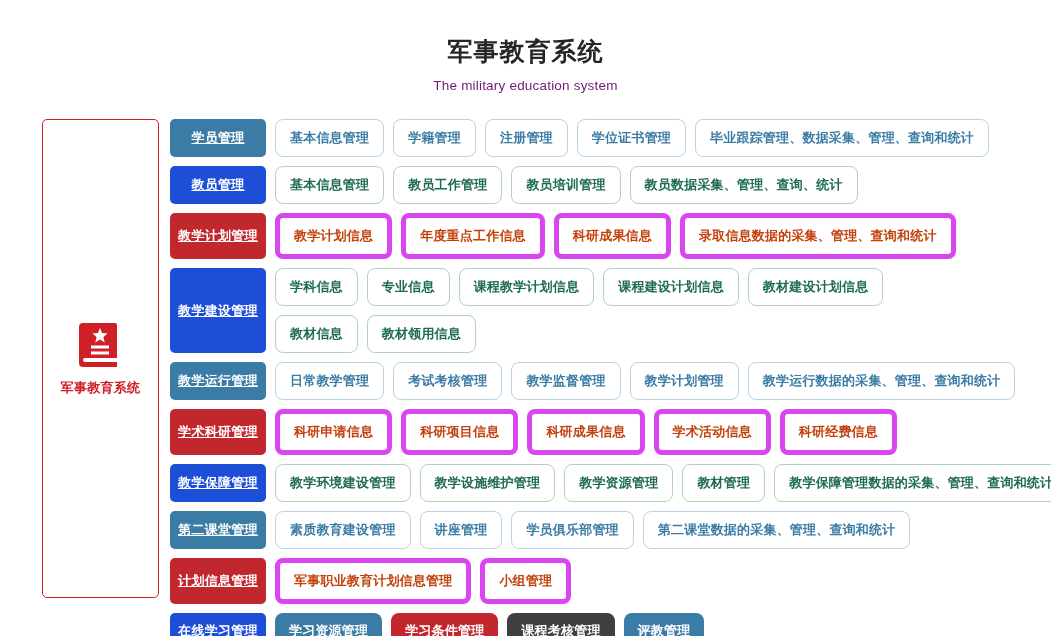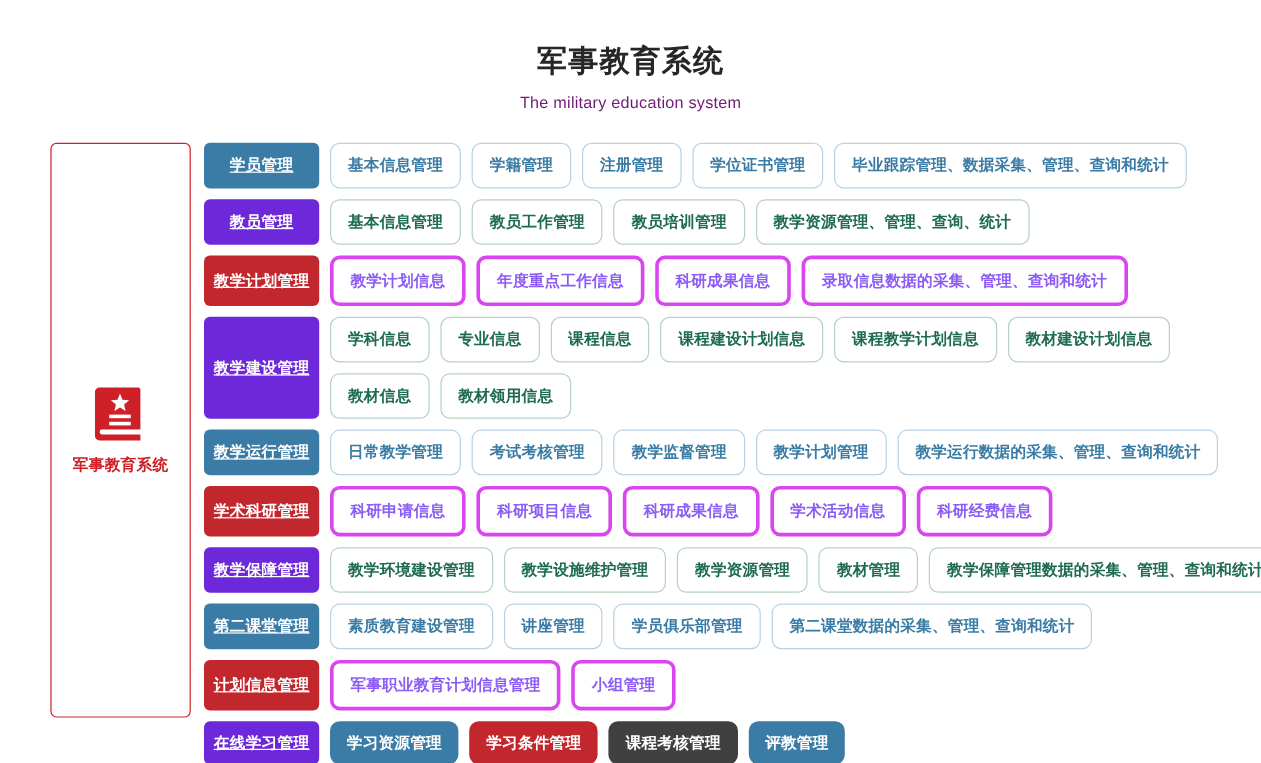--- a/index.html
+++ b/index.html
@@ -97,21 +97,21 @@
     display: flex;
     align-items: center;
     justify-content: center;
     text-align: center;
     padding: 0 4px;
     white-space: nowrap;
     min-height: 34px;
     text-decoration: underline;
   }
   .row-label.blue  { background: #3a7ca5; }
-  .row-label.green { background: #6d28d9; }
+  .row-label.green { background: #1d4ed8; }
   .row-label.red   { background: #c1272d; }
 
   .row-items {
     flex: 1 1 auto;
     display: flex;
     flex-direction: column;
     gap: 9px;
   }
   .item-line {
     display: flex;
@@ -129,21 +129,21 @@
     display: flex;
     align-items: center;
     justify-content: center;
     text-align: center;
     padding: 9px 14px;
     white-space: nowrap;
     min-height: 34px;
   }
   .chip.blue  { border: 1px solid #b7d3e5; color: #3a7ca5; }
   .chip.green { border: 1px solid #b3d2c5; color: #1d6b50; }
-  .chip.red   { border: 3px solid #d946ef; color: #8b5cf6; }
+  .chip.red   { border: 5px solid #d946ef; color: #c2410c; }
 
   .chip.solid { border: none; color: #ffffff; }
   .chip.solid.blue  { background: #3a7ca5; }
   .chip.solid.green { background: #404040; }
   .chip.solid.red   { background: #c1272d; }
 </style>
 </head>
 <body>
 
 <div id="page">
@@ -180,44 +180,43 @@
             </div>
           </div>
         </div>
         <div class="row">
           <div class="row-label green">教员管理</div>
           <div class="row-items">
             <div class="item-line">
               <div class="chip green">基本信息管理</div>
               <div class="chip green">教员工作管理</div>
               <div class="chip green">教员培训管理</div>
-              <div class="chip green">教学资源管理、管理、查询、统计</div>
+              <div class="chip green">教员数据采集、管理、查询、统计</div>
             </div>
           </div>
         </div>
         <div class="row">
           <div class="row-label red">教学计划管理</div>
           <div class="row-items">
             <div class="item-line">
               <div class="chip red">教学计划信息</div>
               <div class="chip red">年度重点工作信息</div>
               <div class="chip red">科研成果信息</div>
               <div class="chip red">录取信息数据的采集、管理、查询和统计</div>
             </div>
           </div>
         </div>
         <div class="row">
           <div class="row-label green">教学建设管理</div>
           <div class="row-items">
             <div class="item-line">
               <div class="chip green">学科信息</div>
               <div class="chip green">专业信息</div>
-              <div class="chip green">课程信息</div>
+              <div class="chip green">课程教学计划信息</div>
               <div class="chip green">课程建设计划信息</div>
-              <div class="chip green">课程教学计划信息</div>
               <div class="chip green">教材建设计划信息</div>
             </div>
             <div class="item-line">
               <div class="chip green">教材信息</div>
               <div class="chip green">教材领用信息</div>
             </div>
           </div>
         </div>
         <div class="row">
           <div class="row-label blue">教学运行管理</div>

